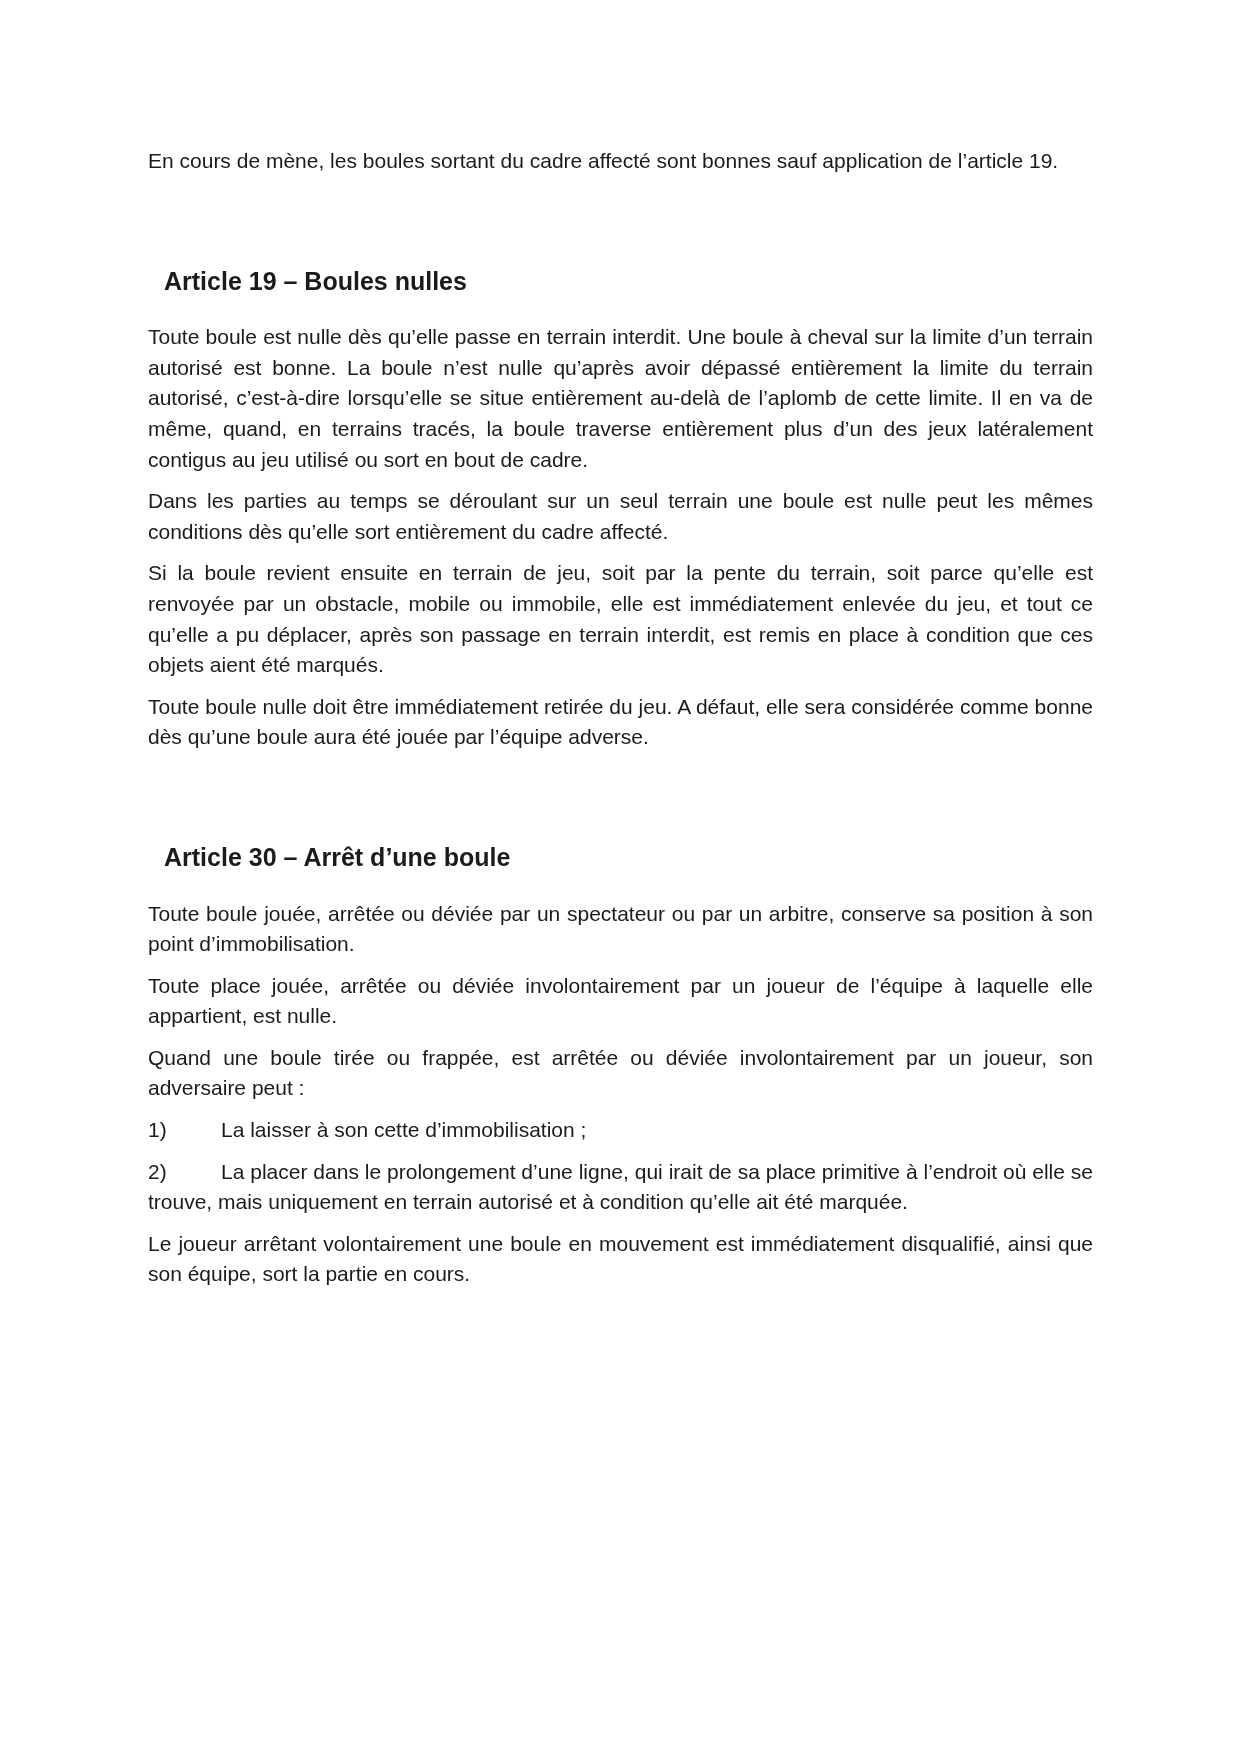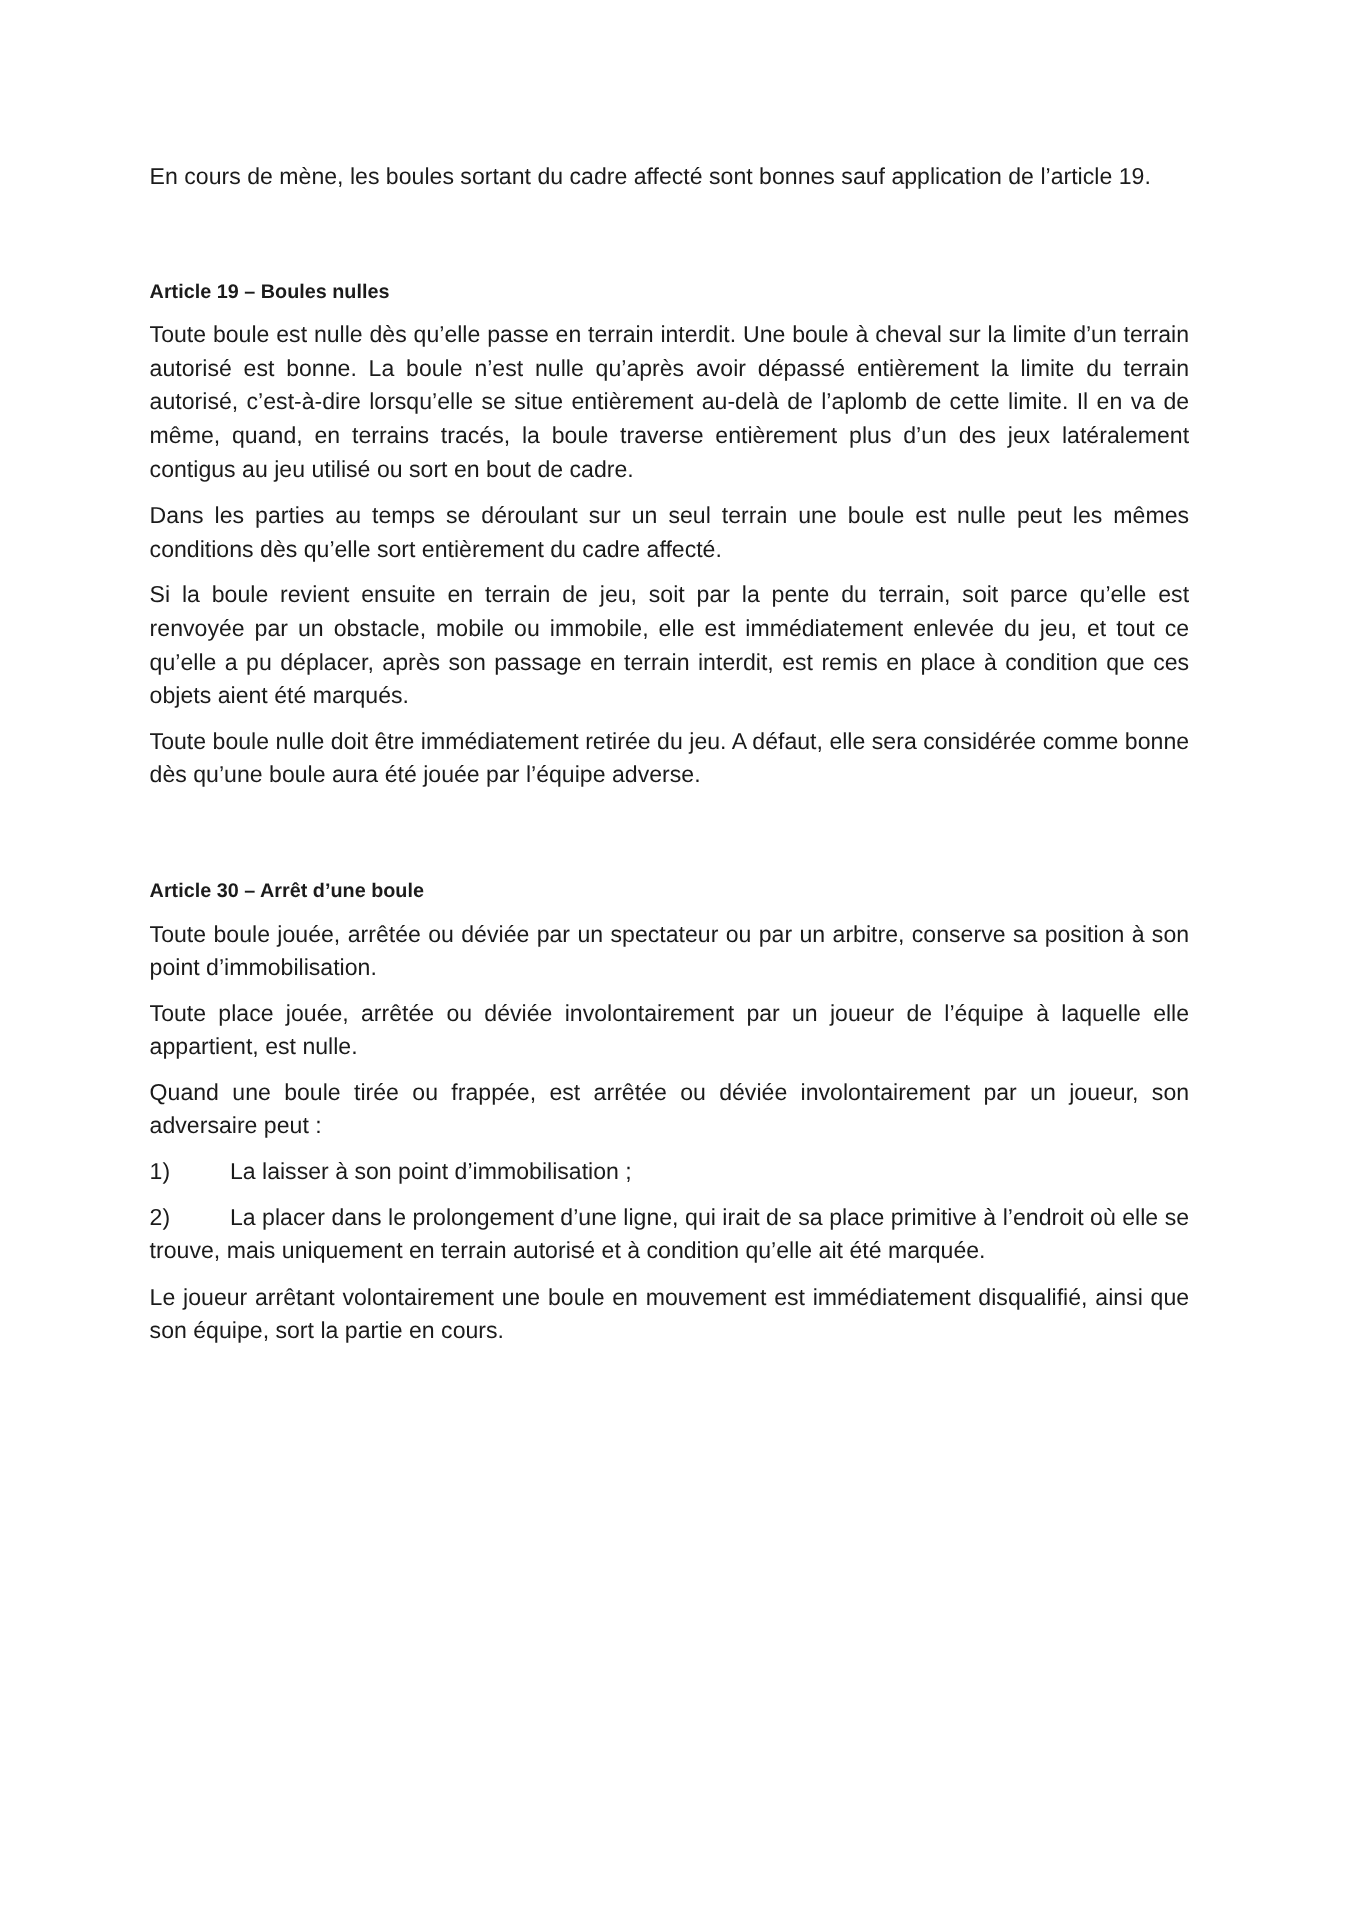--- a/index.html
+++ b/index.html
@@ -10,34 +10,34 @@
     body {
       width: 1240px;
       height: 1754px;
       position: relative;
       overflow: hidden;
       font-family: "Liberation Sans", "DejaVu Sans", sans-serif;
       color: #1b1b1b;
     }
     .page {
       position: absolute;
-      left: 136px;
+      left: 148px;
       top: 146px;
       width: 945px;
     }
     p {
       margin: 0;
       font-size: 21px;
       line-height: 30.6px;
       text-align: justify;
     }
     .para { margin-bottom: 11px; }
     h2 {
-      margin: 0;
-      font-size: 18px;
+      margin: 16px;
+      font-size: 25px;
       line-height: 30.6px;
       font-weight: bold;
     }
     .section-gap { height: 62px; }
     .heading-after { height: 10px; }
     .list-item {
       display: flex;
       font-size: 21px;
       line-height: 30.6px;
       text-align: justify;
@@ -75,20 +75,20 @@
 
   <section>
     <h2>Article 30 – Arrêt d’une boule</h2>
     <div class="heading-after"></div>
     <p class="para">Toute boule jouée, arrêtée ou déviée par un spectateur ou par un arbitre, conserve sa position à son point d’immobilisation.</p>
     <p class="para">Toute place jouée, arrêtée ou déviée involontairement par un joueur de l’équipe à laquelle elle appartient, est nulle.</p>
     <p class="para">Quand une boule tirée ou frappée, est arrêtée ou déviée involontairement par un joueur, son adversaire peut :</p>
 
     <div class="list-item">
       <span class="marker">1)</span>
-      <span class="text">La laisser à son point d’immobilisation ;</span>
+      <span class="text">La laisser à son cette d’immobilisation ;</span>
     </div>
     <p class="list-item wrap"><span class="marker">2)</span><span>La placer dans le prolongement d’une ligne, qui irait de sa place primitive à l’endroit où elle se trouve, mais uniquement en terrain autorisé et à condition qu’elle ait été marquée.</span></p>
 
     <p class="para">Le joueur arrêtant volontairement une boule en mouvement est immédiatement disqualifié, ainsi que son équipe, sort la partie en cours.</p>
   </section>
 
 </div>
 
 </body></html>

